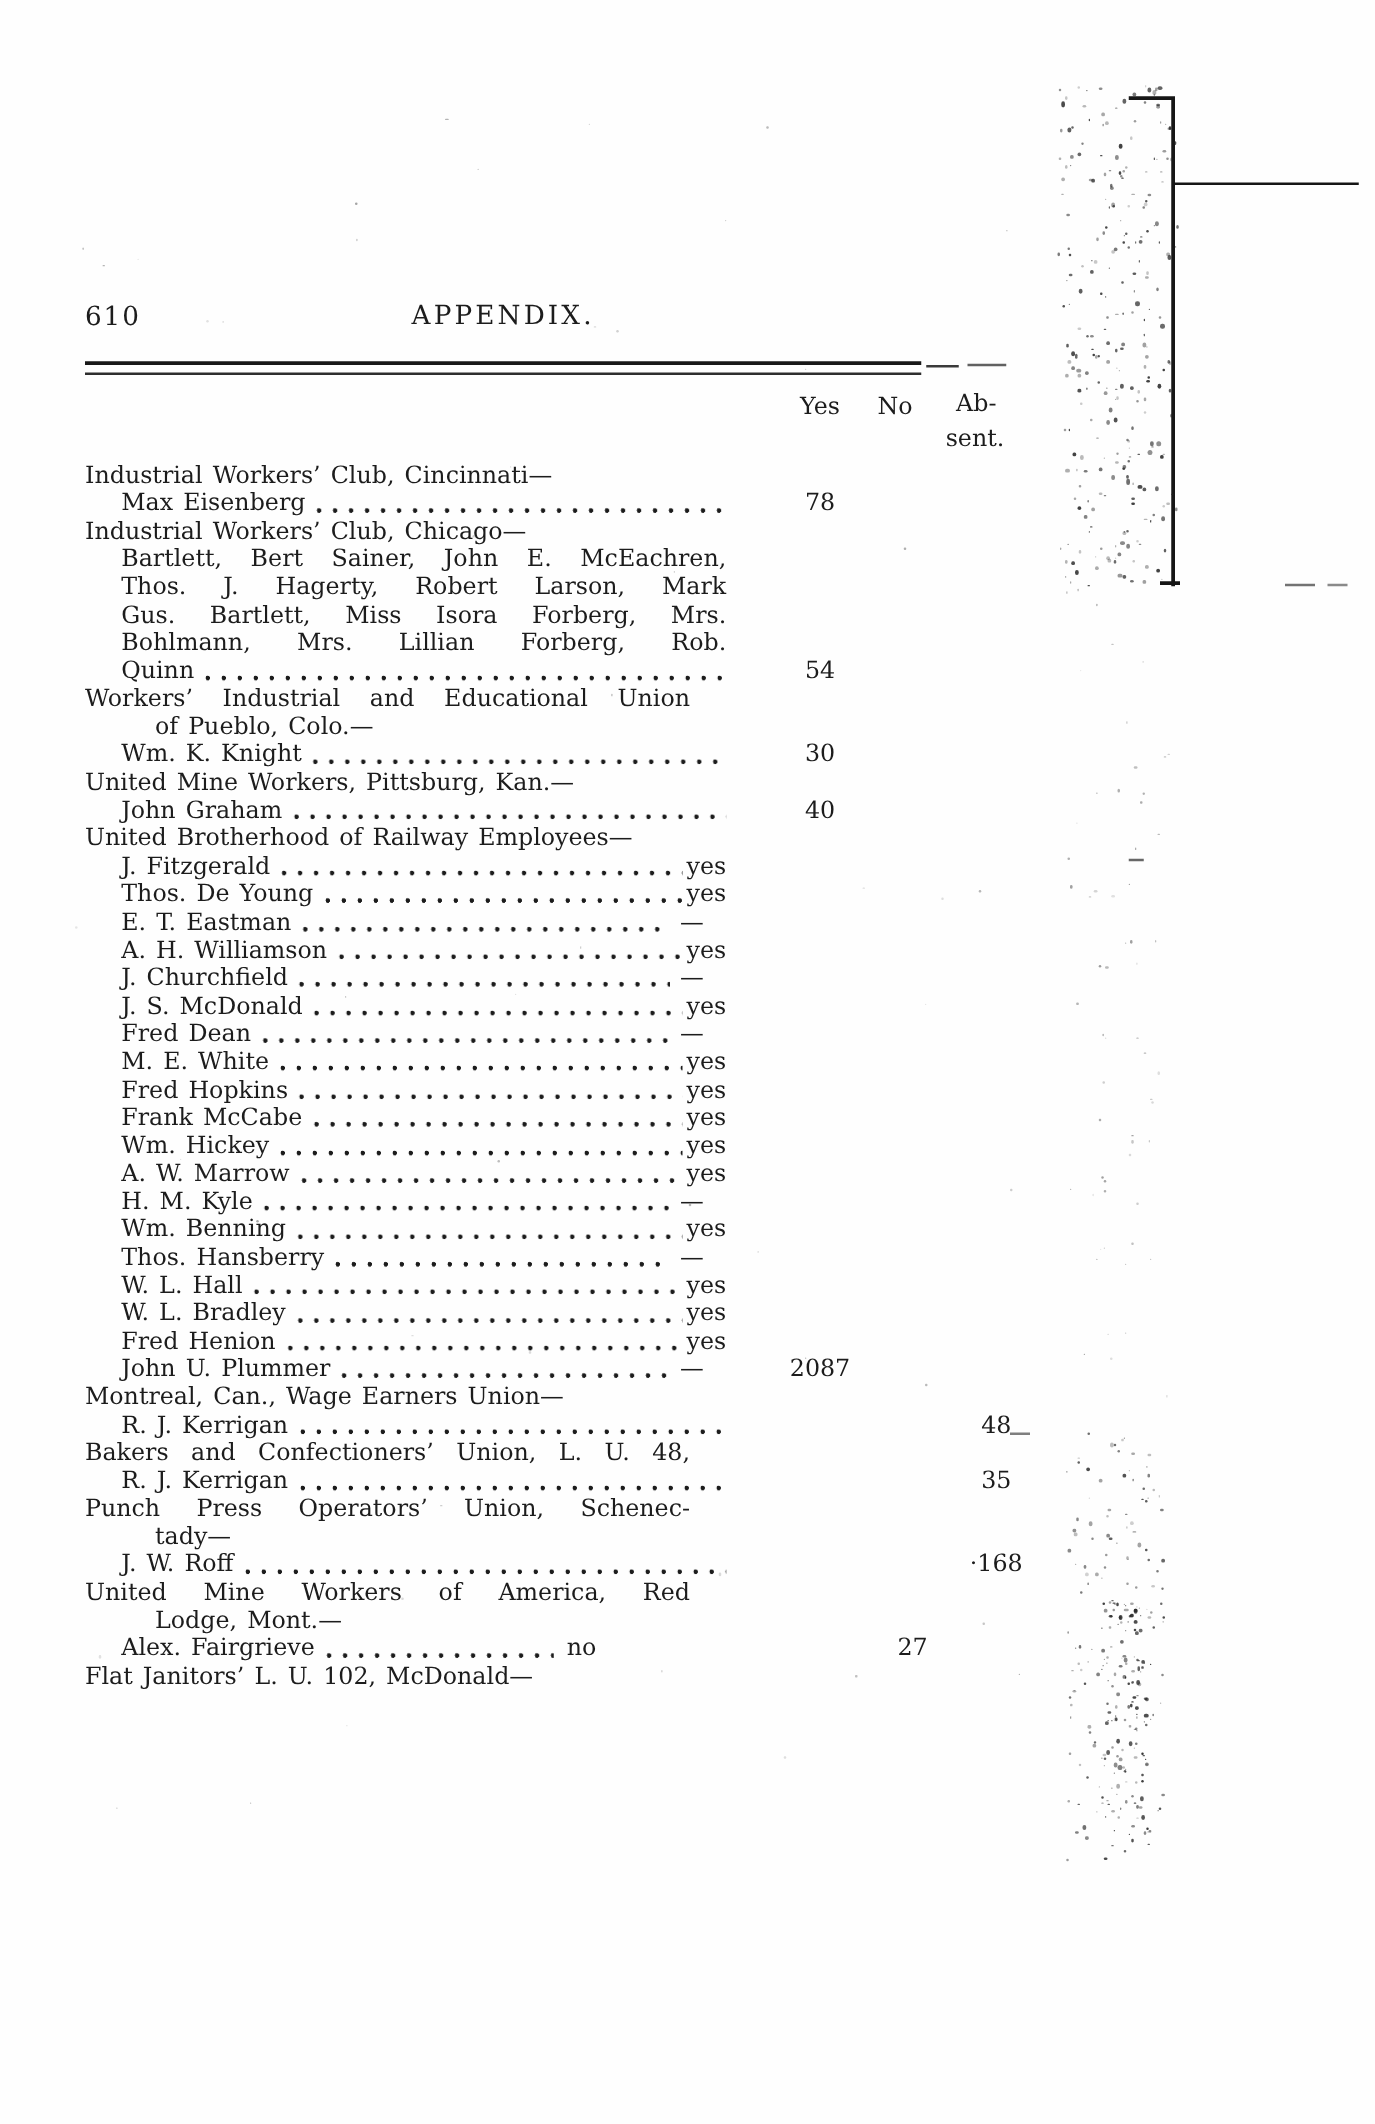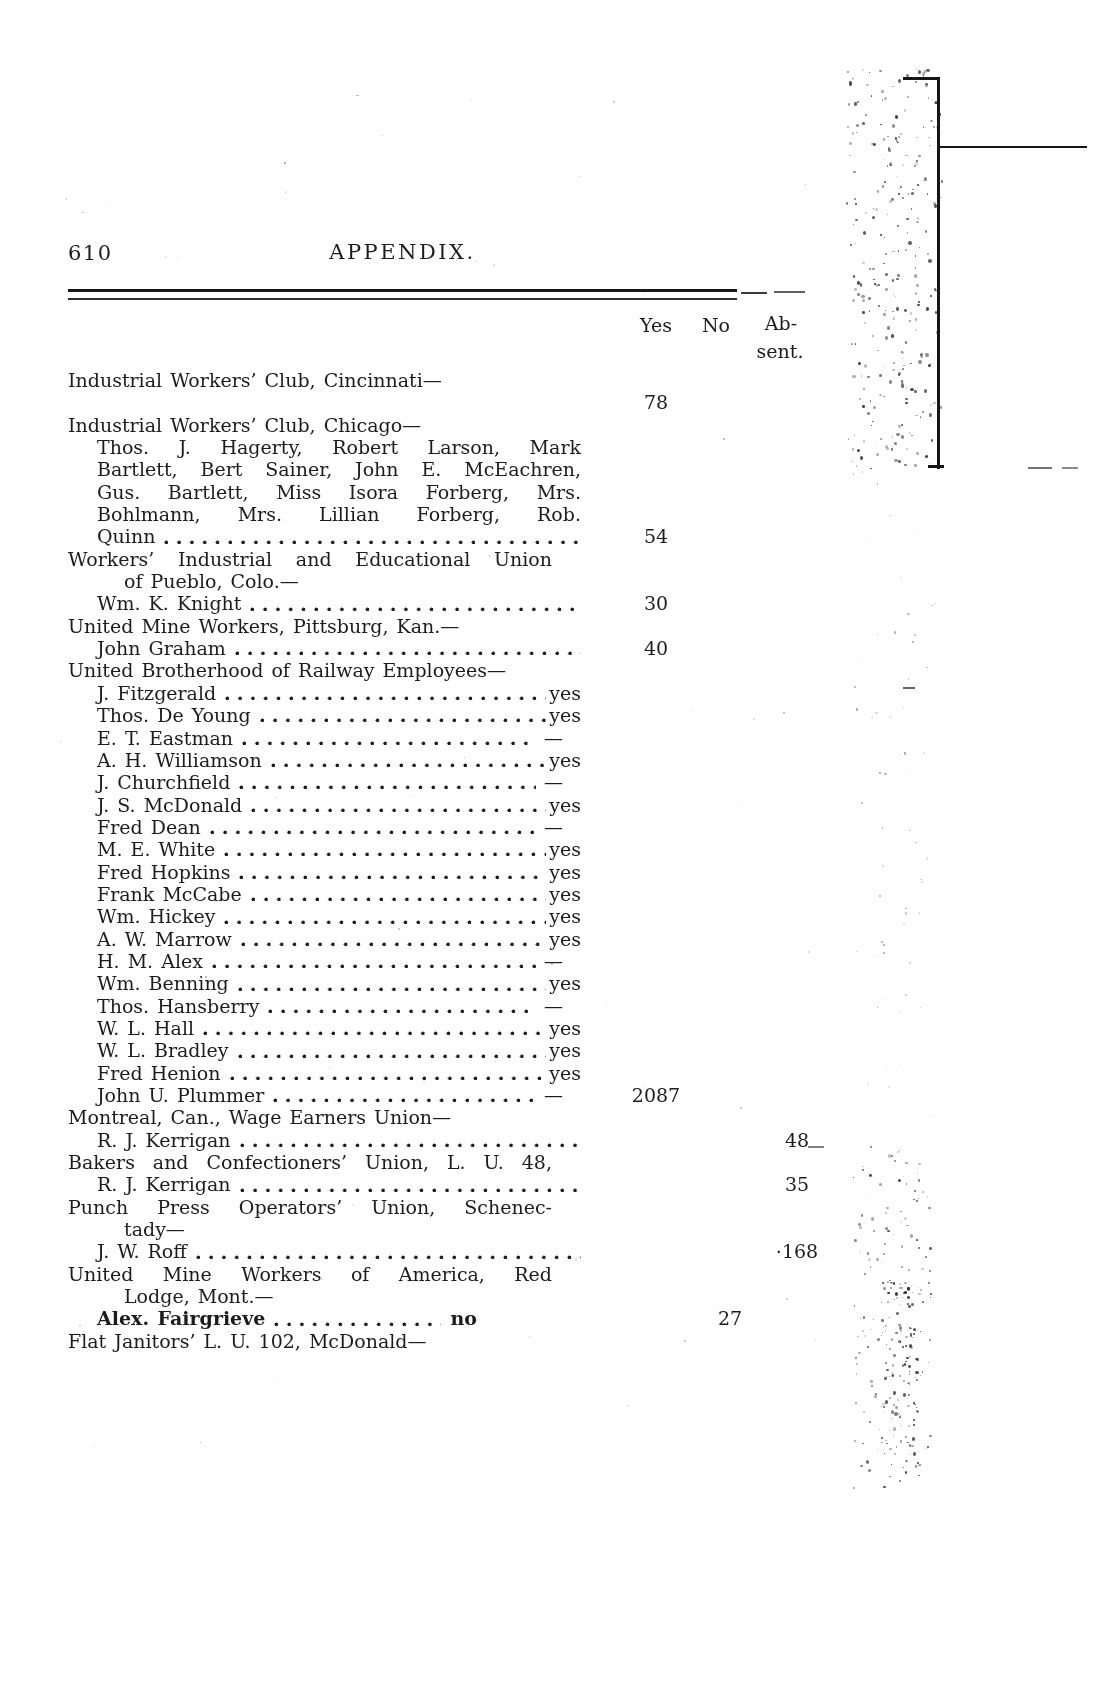--- a/index.html
+++ b/index.html
@@ -21,21 +21,21 @@
   
   .colhead{position:absolute;font-size:19px;text-align:center;}
   .ch-yes{left:632px;top:314px;width:48px;}
   .ch-no{left:692px;top:314px;width:48px;}
   .ch-ab1{left:755px;top:312px;width:52px;}
   .ch-ab2{left:754px;top:340px;width:52px;}
   
   .rows{position:absolute;left:68px;top:369px;width:742px;}
   .row{position:relative;height:22.35px;line-height:22.35px;font-size:19px;}
   .cell{display:flex;width:484px;align-items:stretch;}
-  .row.short .cell{width:380px;font-weight:bold;}
+  .row.short .cell{width:380px;}
   .ind1 .cell{padding-left:29px;}
   .ind2 .cell{padding-left:56px;}
   .txt{word-spacing:2px;white-space:nowrap;}
   .just .txt{flex:1;text-align:justify;text-align-last:justify;word-spacing:normal;white-space:normal;}
   .dots{flex:1;margin-left:4px;
     background-image:radial-gradient(circle at 2.2px 2.2px,#1c1c1c 1.55px,rgba(0,0,0,0) 1.95px);
     background-size:12.8px 4.6px;background-repeat:repeat-x;
     background-position:5px calc(100% - 3.5px);}
   .tail{margin-left:3px;white-space:nowrap;}
   .tail.dash{margin-left:8px;padding-right:18px;}
@@ -78,53 +78,58 @@
 
   <div class="rows" id="rows">
       <div class="row ind0">
     <div class="cell">
       <span class="txt">Industrial Workers’ Club, Cincinnati—</span>
 
     </div>
 
   </div>
       <div class="row ind1">
+    <div class="cell">
+      <span class="txt">Max Eisenberg</span>
+      <span class="dots"></span>
+
+    </div>
     <span class="colv cy">78</span>
 
   </div>
       <div class="row ind0">
     <div class="cell">
       <span class="txt">Industrial Workers’ Club, Chicago—</span>
 
     </div>
 
   </div>
       <div class="row ind1 just">
     <div class="cell">
+      <span class="txt">Bartlett, Bert Sainer, John E. McEachren,</span>
+
+    </div>
+
+  </div>
+      <div class="row ind1 just">
+    <div class="cell">
       <span class="txt">Thos. J. Hagerty, Robert Larson, Mark</span>
 
     </div>
 
   </div>
       <div class="row ind1 just">
     <div class="cell">
-      <span class="txt">Bartlett, Bert Sainer, John E. McEachren,</span>
+      <span class="txt">Gus. Bartlett, Miss Isora Forberg, Mrs.</span>
 
     </div>
 
   </div>
       <div class="row ind1 just">
     <div class="cell">
-      <span class="txt">Gus. Bartlett, Miss Isora Forberg, Mrs.</span>
-
-    </div>
-
-  </div>
-      <div class="row ind1 just">
-    <div class="cell">
       <span class="txt">Bohlmann, Mrs. Lillian Forberg, Rob.</span>
 
     </div>
 
   </div>
       <div class="row ind1">
     <div class="cell">
       <span class="txt">Quinn</span>
       <span class="dots"></span>
 
@@ -269,21 +274,21 @@
       <div class="row ind1">
     <div class="cell">
       <span class="txt">A. W. Marrow</span>
       <span class="dots"></span>
       <span class="tail">yes</span>
     </div>
 
   </div>
       <div class="row ind1">
     <div class="cell">
-      <span class="txt">H. M. Alex</span>
+      <span class="txt">H. M. Kyle</span>
       <span class="dots"></span>
       <span class="tail dash">—</span>
     </div>
 
   </div>
       <div class="row ind1">
     <div class="cell">
       <span class="txt">Wm. Benning</span>
       <span class="dots"></span>
       <span class="tail">yes</span>

